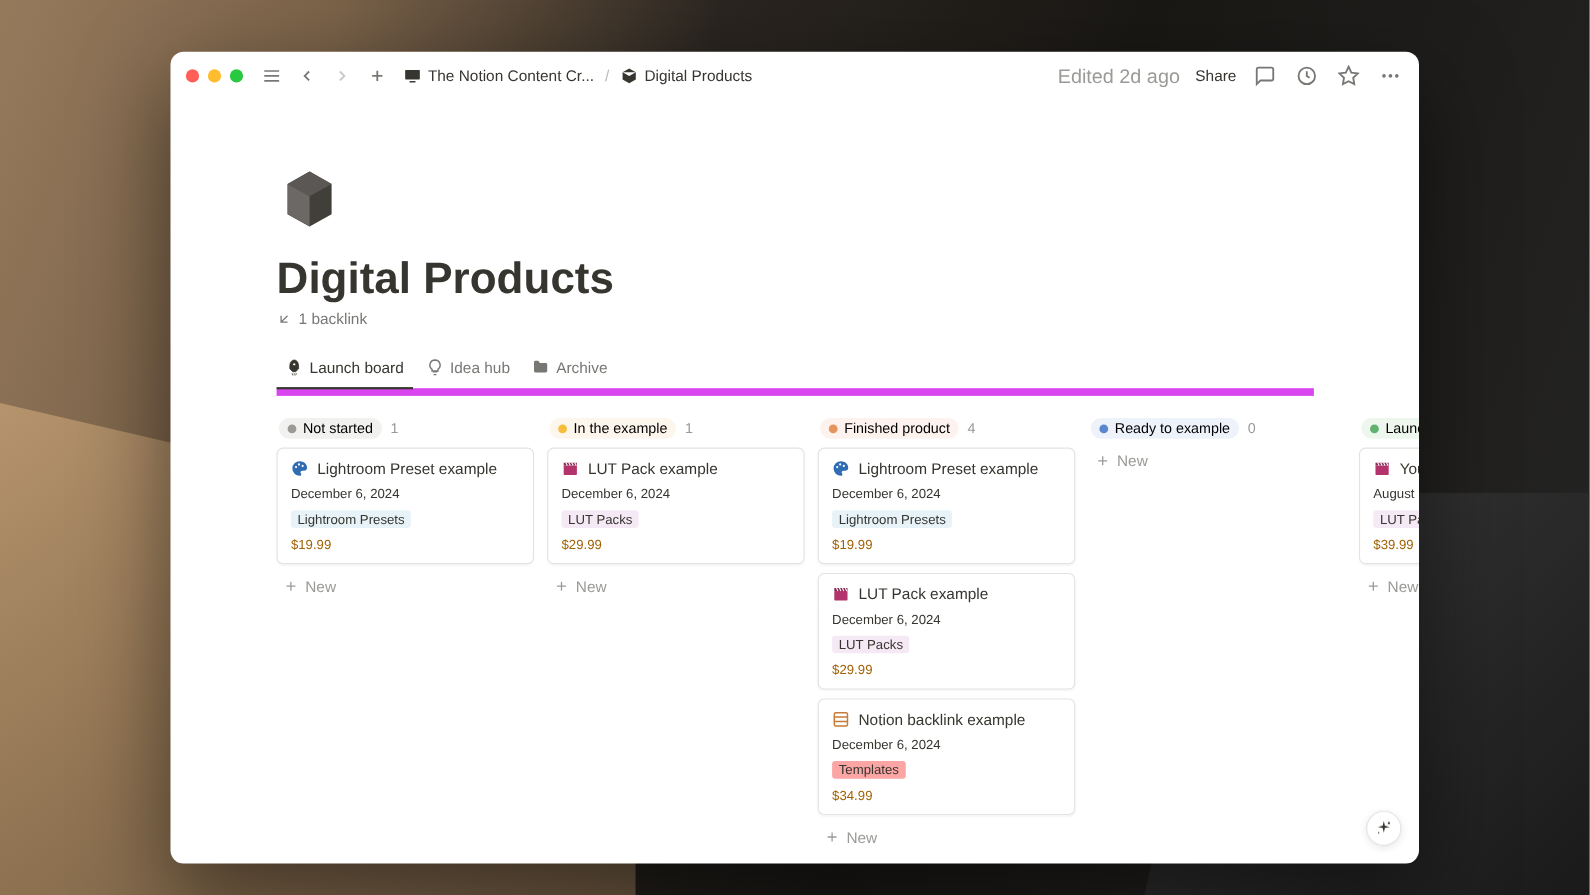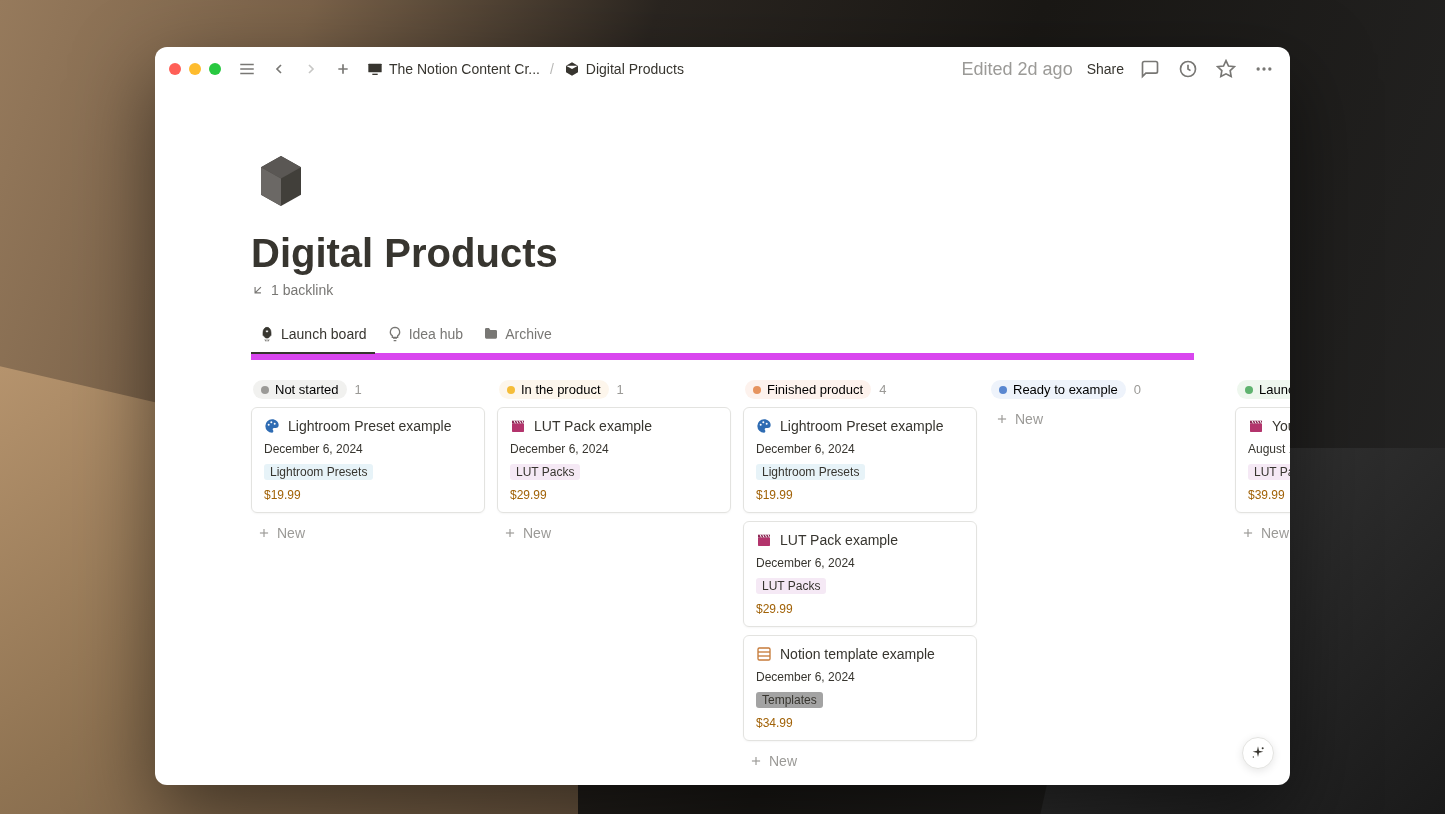--- a/index.html
+++ b/index.html
@@ -238,21 +238,21 @@
               <line x1="12" y1="5" x2="12" y2="19"></line>
               <line x1="5" y1="12" x2="19" y2="12"></line>
             </svg>
             <span>New</span>
           </div>
         </div>
         <div class="col">
           <div class="col-header">
     <span class="status-pill" style="background:#fdf6ec">
       <span class="status-dot" style="background:#f5bd39"></span>
-      <span>In the product</span>
+      <span>In the example</span>
     </span>
     <span class="count">1</span>
           </div>
           <div class="card">
       <div class="card-title-row">
         <span class="card-icon">
                 <svg width="16" height="16" viewBox="0 0 24 24" fill="#b3346c">
                   <rect x="3" y="8" width="18" height="13" rx="1"></rect>
                   <path d="M3 4 L21 4 L21 8 L3 8 Z" fill="#8a2854"></path>
                   <path d="M6 4 L8 8 M10 4 L12 8 M14 4 L16 8 M18 4 L20 8" stroke="#fff" stroke-width="1.5"></path>
@@ -313,24 +313,24 @@
           </div>
           <div class="card">
       <div class="card-title-row">
         <span class="card-icon">
                 <svg width="16" height="16" viewBox="0 0 24 24" fill="#c67b3a">
                   <rect x="3" y="3" width="18" height="18" rx="2" fill="none" stroke="#c67b3a" stroke-width="2"></rect>
                   <line x1="3" y1="9" x2="21" y2="9" stroke="#c67b3a" stroke-width="2"></line>
                   <line x1="3" y1="15" x2="21" y2="15" stroke="#c67b3a" stroke-width="2"></line>
                 </svg>
               </span>
-        <span>Notion template example</span>
-      </div>
-      <div class="card-date">December 6, 2024</div>
-      <div class="card-tag" style="background:#a3a3a3;color:#37352f">Templates</div>
+        <span>Notion backlink example</span>
+      </div>
+      <div class="card-date">December 6, 2024</div>
+      <div class="card-tag" style="background:#fca5a5;color:#37352f">Templates</div>
       <div class="card-price">$34.99</div>
           </div>
           <div class="new-btn">
             <svg width="14" height="14" viewBox="0 0 24 24" fill="none" stroke="currentColor" stroke-width="2">
               <line x1="12" y1="5" x2="12" y2="19"></line>
               <line x1="5" y1="12" x2="19" y2="12"></line>
             </svg>
             <span>New</span>
           </div>
         </div>

